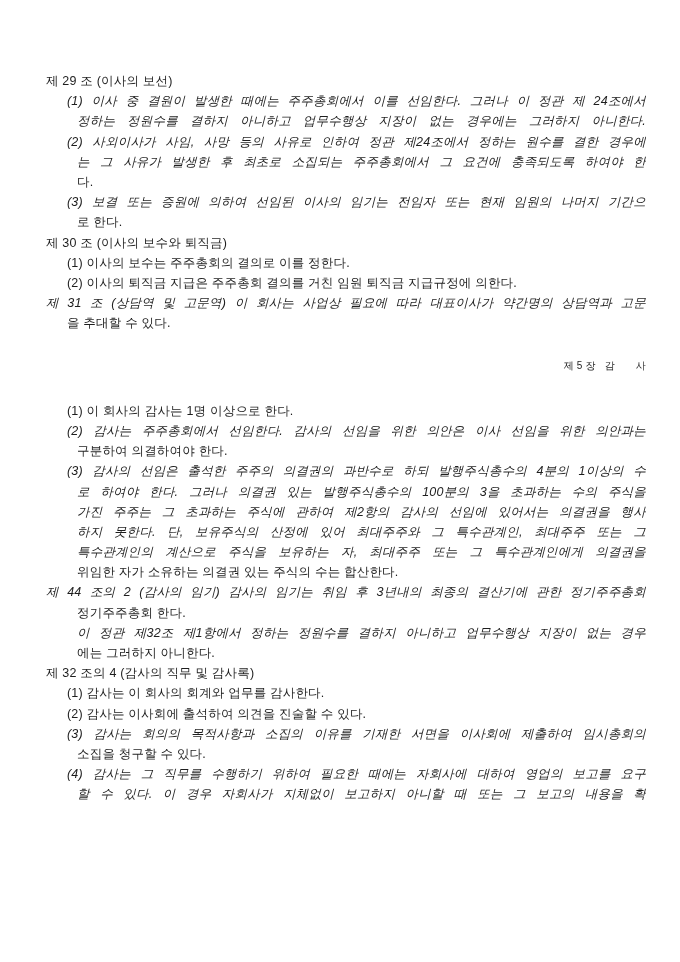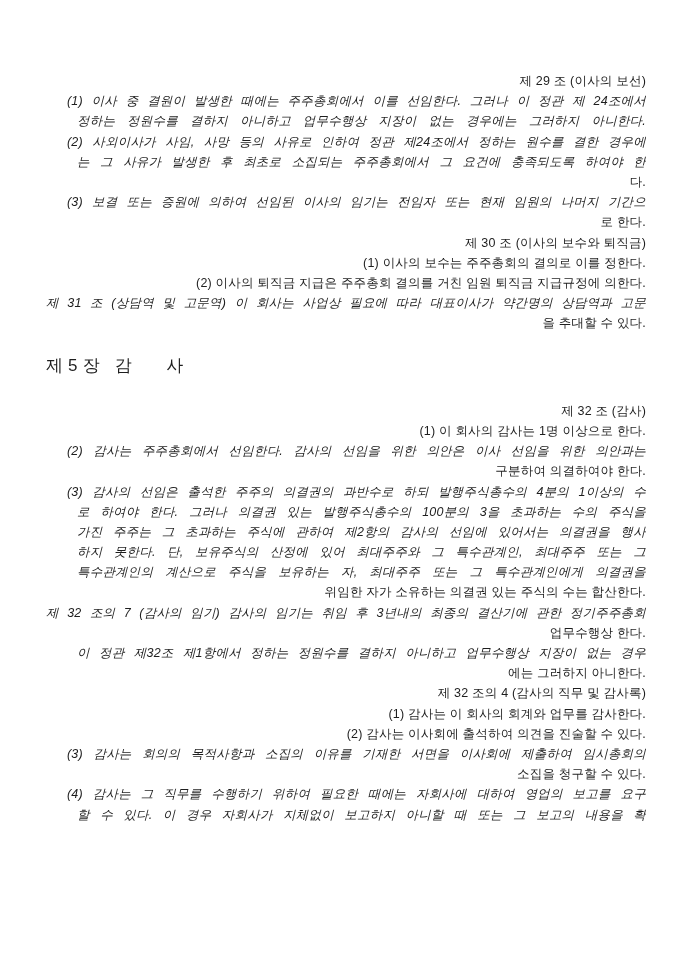--- a/index.html
+++ b/index.html
@@ -28,40 +28,40 @@
     top: 71px;
     width: 600px;
     font-size: 12.5px;
     line-height: 20.2px;
     letter-spacing: 0.2px;
     word-break: keep-all;
   }
   .line {
     min-height: 20.2px;
     white-space: nowrap;
-    text-align: right;
+    text-align: left;
   }
   .line.full {
     white-space: normal;
     text-align: justify;
     text-align-last: justify;
     overflow: hidden;
     max-height: 20.2px;
     font-style: italic;
   }
   .ind0 { padding-left: 0; }
   .ind1 { padding-left: 21px; }
   .ind1.full { padding-left: 21px; }
   .ind2 { padding-left: 31px; }
   .chapter {
-    text-align: left;
+    text-align: right;
     white-space: pre;
     margin-top: 22px;
     margin-bottom: 25px;
-    font-size: 17px;
+    font-size: 10px;
     line-height: 20.2px;
   }
 </style>
 </head>
 <body>
 
 <div class="page">
   <div class="doc-body">
     <div>
         <div class="line ind0">제 29 조 (이사의 보선)</div>
@@ -73,32 +73,31 @@
         <div class="line ind1 full">(3) 보결 또는 증원에 의하여 선임된 이사의 임기는 전임자 또는 현재 임원의 나머지 기간으</div>
         <div class="line ind2">로 한다.</div>
         <div class="line ind0">제 30 조 (이사의 보수와 퇴직금)</div>
         <div class="line ind1">(1) 이사의 보수는 주주총회의 결의로 이를 정한다.</div>
         <div class="line ind1">(2) 이사의 퇴직금 지급은 주주총회 결의를 거친 임원 퇴직금 지급규정에 의한다.</div>
         <div class="line ind0 full">제 31 조 (상담역 및 고문역) 이 회사는 사업상 필요에 따라 대표이사가 약간명의 상담역과 고문</div>
         <div class="line ind1">을 추대할 수 있다.</div>
       </div>
     <div class="chapter">제 5 장   감       사</div>
     <div>
-        <div class="line ind0">제 32 조 (감사)</div>
         <div class="line ind1">(1) 이 회사의 감사는 1명 이상으로 한다.</div>
         <div class="line ind1 full">(2) 감사는 주주총회에서 선임한다. 감사의 선임을 위한 의안은 이사 선임을 위한 의안과는</div>
         <div class="line ind2">구분하여 의결하여야 한다.</div>
         <div class="line ind1 full">(3) 감사의 선임은 출석한 주주의 의결권의 과반수로 하되 발행주식총수의 4분의 1이상의 수</div>
         <div class="line ind2 full">로 하여야 한다. 그러나 의결권 있는 발행주식총수의 100분의 3을 초과하는 수의 주식을</div>
         <div class="line ind2 full">가진 주주는 그 초과하는 주식에 관하여 제2항의 감사의 선임에 있어서는 의결권을 행사</div>
         <div class="line ind2 full">하지 못한다. 단, 보유주식의 산정에 있어 최대주주와 그 특수관계인, 최대주주 또는 그</div>
         <div class="line ind2 full">특수관계인의 계산으로 주식을 보유하는 자, 최대주주 또는 그 특수관계인에게 의결권을</div>
         <div class="line ind2">위임한 자가 소유하는 의결권 있는 주식의 수는 합산한다.</div>
-        <div class="line ind0 full">제 32 조의 7 (감사의 임기) 감사의 임기는 취임 후 3년내의 최종의 결산기에 관한 정기주주총회</div>
-        <div class="line ind2">업무수행상 한다.</div>
+        <div class="line ind0 full">제 44 조의 2 (감사의 임기) 감사의 임기는 취임 후 3년내의 최종의 결산기에 관한 정기주주총회</div>
+        <div class="line ind2">정기주주총회 한다.</div>
         <div class="line ind2 full">이 정관 제32조 제1항에서 정하는 정원수를 결하지 아니하고 업무수행상 지장이 없는 경우</div>
         <div class="line ind2">에는 그러하지 아니한다.</div>
         <div class="line ind0">제 32 조의 4 (감사의 직무 및 감사록)</div>
         <div class="line ind1">(1) 감사는 이 회사의 회계와 업무를 감사한다.</div>
         <div class="line ind1">(2) 감사는 이사회에 출석하여 의견을 진술할 수 있다.</div>
         <div class="line ind1 full">(3) 감사는 회의의 목적사항과 소집의 이유를 기재한 서면을 이사회에 제출하여 임시총회의</div>
         <div class="line ind2">소집을 청구할 수 있다.</div>
         <div class="line ind1 full">(4) 감사는 그 직무를 수행하기 위하여 필요한 때에는 자회사에 대하여 영업의 보고를 요구</div>
         <div class="line ind2 full">할 수 있다. 이 경우 자회사가 지체없이 보고하지 아니할 때 또는 그 보고의 내용을 확</div>
       </div>

